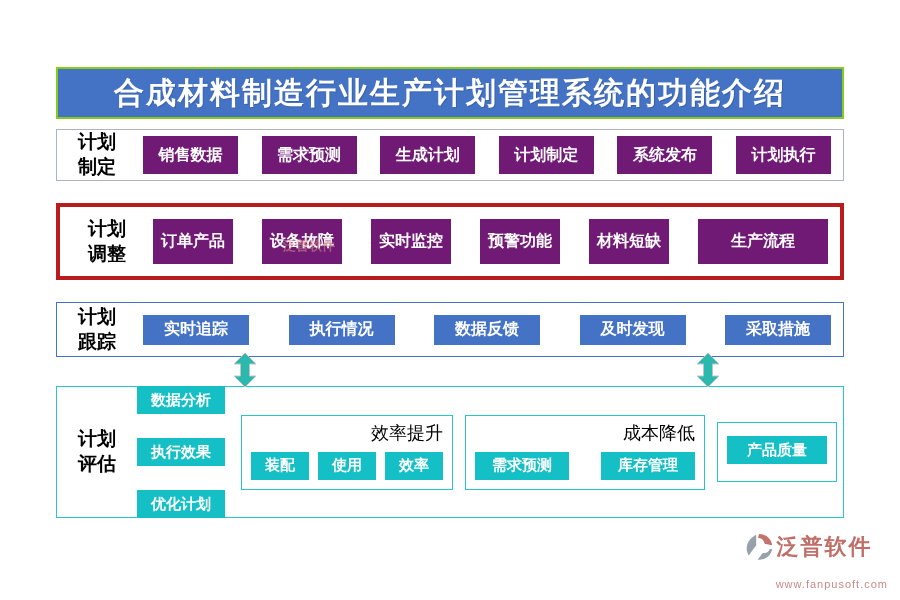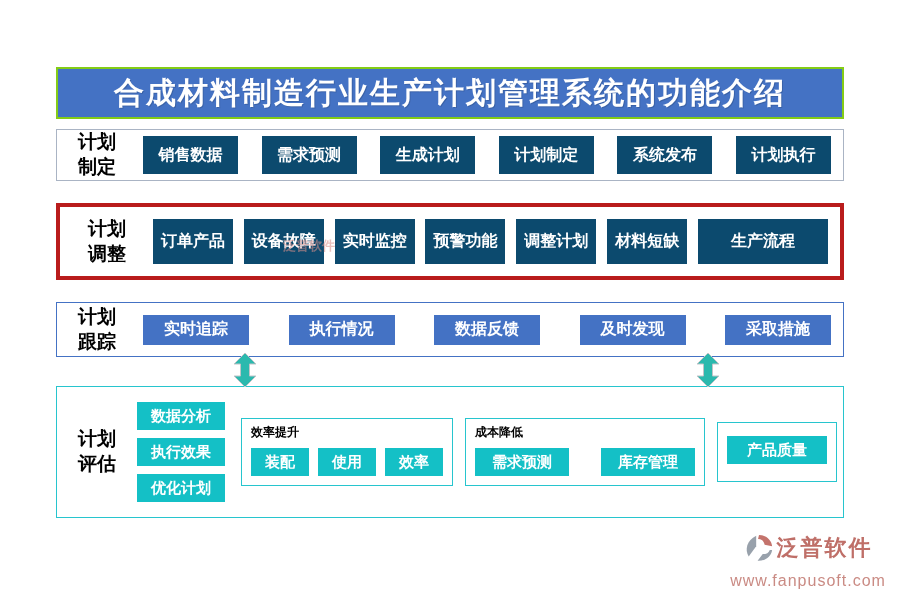--- a/index.html
+++ b/index.html
@@ -36,39 +36,39 @@
 
   .chips {
     flex:1; display:flex; align-items:center; justify-content:space-between;
     margin-left:20px; margin-right:12px;
   }
   .chip {
     display:flex; align-items:center; justify-content:center;
     color:#fff; font-weight:bold; font-size:16px; box-sizing:border-box;
     white-space:nowrap; flex:0 0 auto;
   }
-  .sky   { background:#0c4a6e; }
+  .sky   { background:#701a75; }
   .royal { background:#4472c4; }
   .teal  { background:#14c0c6; }
 
   .band1 .chip { width:95px;  height:38px; }
   .band2 .chip { width:80px;  height:45px; }
   .band2 .chip.wide { width:130px; }
   .band3 .chip { width:106px; height:30px; }
 
   
-  .stack { display:flex; flex-direction:column; gap:8px; margin-left:14px; flex:0 0 auto; }
+  .stack { display:flex; flex-direction:column; gap:24px; margin-left:14px; flex:0 0 auto; }
   .stack .chip { width:88px; height:28px; font-size:15px; }
 
   .groups { flex:1; display:flex; align-items:center; gap:12px; margin-left:16px; margin-right:6px; }
   .group {
     border:1px solid #27c5ce; box-sizing:border-box; background:#fff;
     padding:5px 9px 9px; flex:0 0 auto;
   }
-  .group-title { text-align:left; font-weight:bold; font-size:12px; color:#000; margin-bottom:7px; }
+  .group-title { text-align:right; font-weight:normal; font-size:18px; color:#000; margin-bottom:7px; }
   .group-chips { display:flex; align-items:center; }
   .group .chip { height:28px; font-size:15px; }
   .g1 { width:212px; }
   .g1 .group-chips { gap:9px; }
   .g1 .chip { flex:1 1 0; }
   .g2 { width:240px; }
   .g2 .group-chips { justify-content:space-between; }
   .g2 .chip { width:94px; }
   .g3 { width:120px; }
   .g3 .chip { width:100px; margin:8px auto;text-align:center; }
@@ -82,21 +82,21 @@
   .watermark {
     position:absolute; left:283px; top:237px; z-index:3;
     font-size:13px; font-weight:bold; color:#d98f8a; opacity:.55;
     pointer-events:none; white-space:nowrap;
   }
 
   
   .brand { position:absolute; right:12px; bottom:10px; width:160px; text-align:center; }
   .brand-row { display:flex; align-items:center; justify-content:center; gap:3px; }
   .brand-name { font-size:22px; font-weight:bold; color:#bf6f68; letter-spacing:2px; }
-  .brand-url  { font-size:16px; color:#ca8b84; letter-spacing:1px; margin-top:9px; }
+  .brand-url  { font-size:11px; color:#ca8b84; letter-spacing:1px; margin-top:16px;text-align:right; }
 </style>
 </head>
 <body>
 
 <div class="title-banner">合成材料制造行业生产计划管理系统的功能介绍</div>
 
 <div class="band band1">
   <div class="row-label">计划制定</div>
   <div class="chips">
     <div class="chip sky">销售数据</div>
@@ -108,21 +108,20 @@
   </div>
 </div>
 
 <div class="band band2">
   <div class="row-label">计划调整</div>
   <div class="chips">
     <div class="chip sky">订单产品</div>
     <div class="chip sky">设备故障</div>
     <div class="chip sky">实时监控</div>
     <div class="chip sky">预警功能</div>
-    <div class="chip sky">调整计划</div>
     <div class="chip sky">材料短缺</div>
     <div class="chip sky wide">生产流程</div>
   </div>
 </div>
 
 <div class="watermark">泛普软件</div>
 
 <div class="band band3">
   <div class="row-label">计划跟踪</div>
   <div class="chips">

